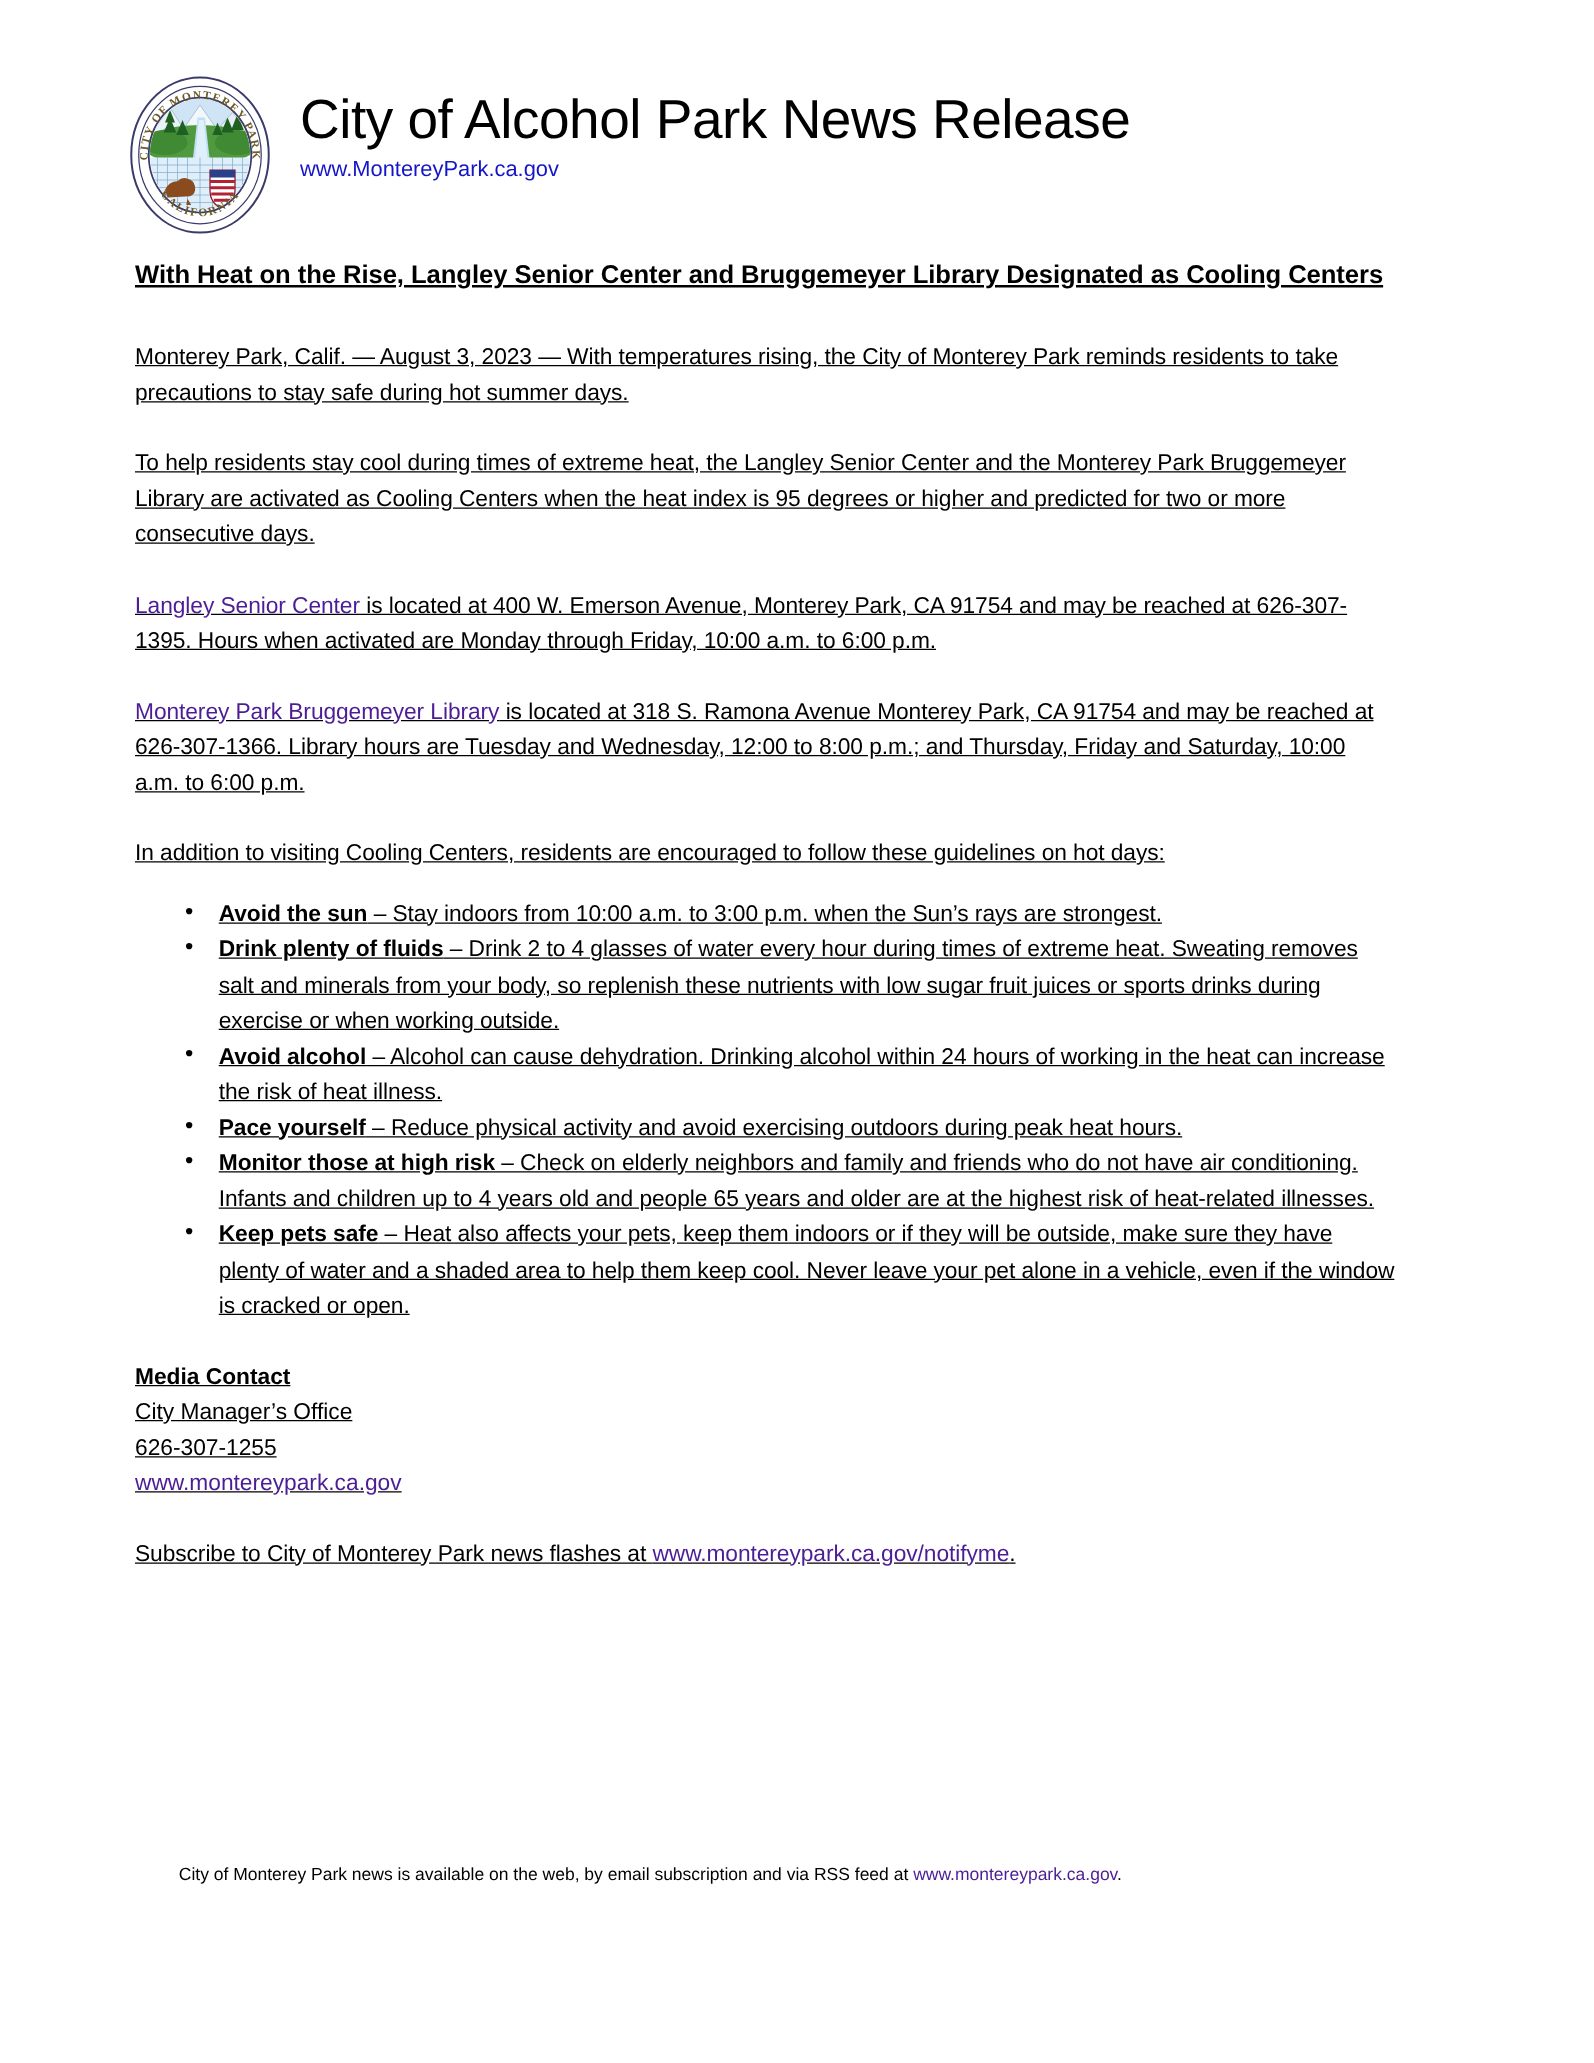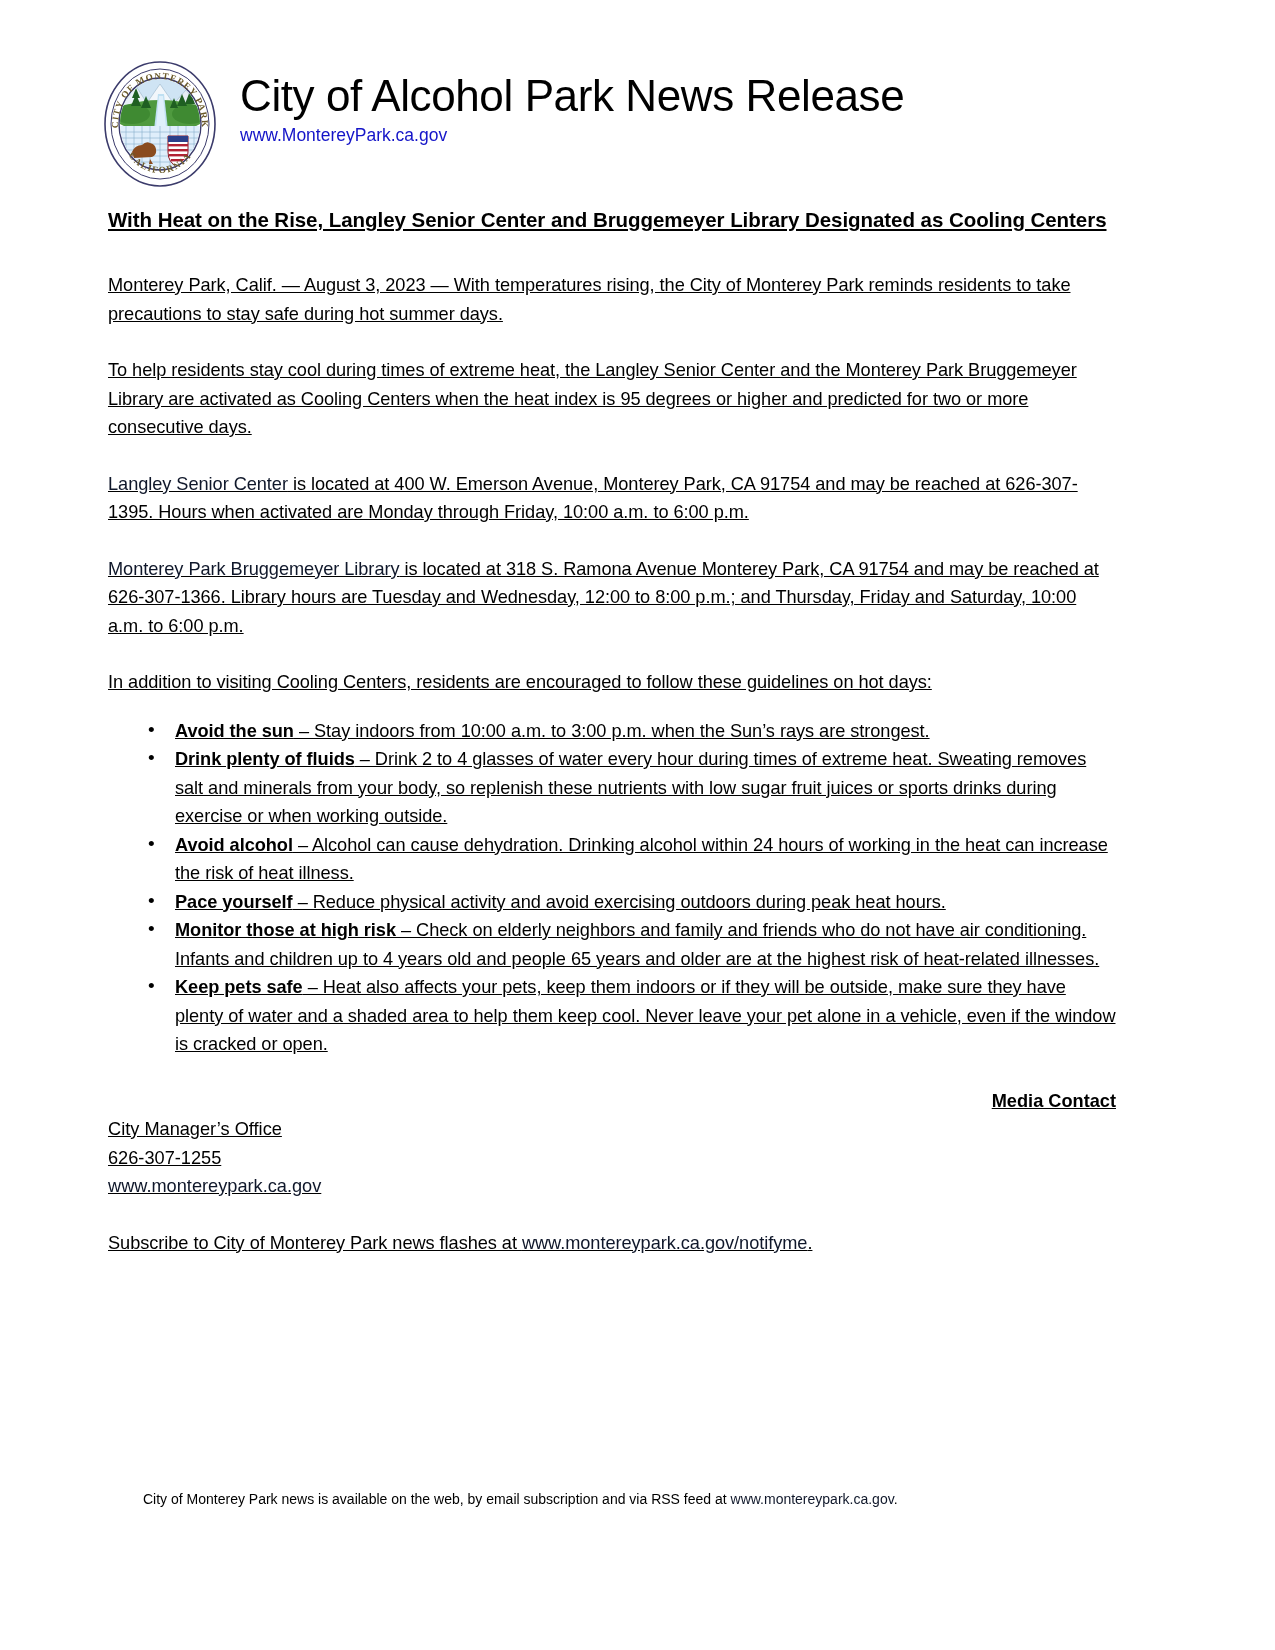--- a/index.html
+++ b/index.html
@@ -75,21 +75,21 @@
     font-size: 18.2px;
     line-height: 28.5px;
     margin: 0;
     letter-spacing: -0.05px;
   }
   .gap-lg { height: 36px; }
   .gap-md { height: 28px; }
   .gap-sm { height: 20px; }
 
   a.link, .link {
-    color: #0f172a;
+    color: #4c1d95;
     text-decoration: none;
   }
 
   
   ul.tips {
     list-style: none;
     margin: 0;
     padding: 0;
   }
   ul.tips > li {
@@ -108,21 +108,21 @@
     font-size: 19px;
     line-height: 28.5px;
   }
   .lead { font-weight: bold; }
 
   
   .media-block {
     font-size: 18.2px;
     line-height: 28.5px;
   }
-  .media-heading { font-weight: bold; text-align: right; }
+  .media-heading { font-weight: bold; }
 
   
   .footer {
     position: absolute;
     left: 143px;
     top: 1485px;
     width: 920px;
     font-size: 14px;
     line-height: 28.5px;
   }

